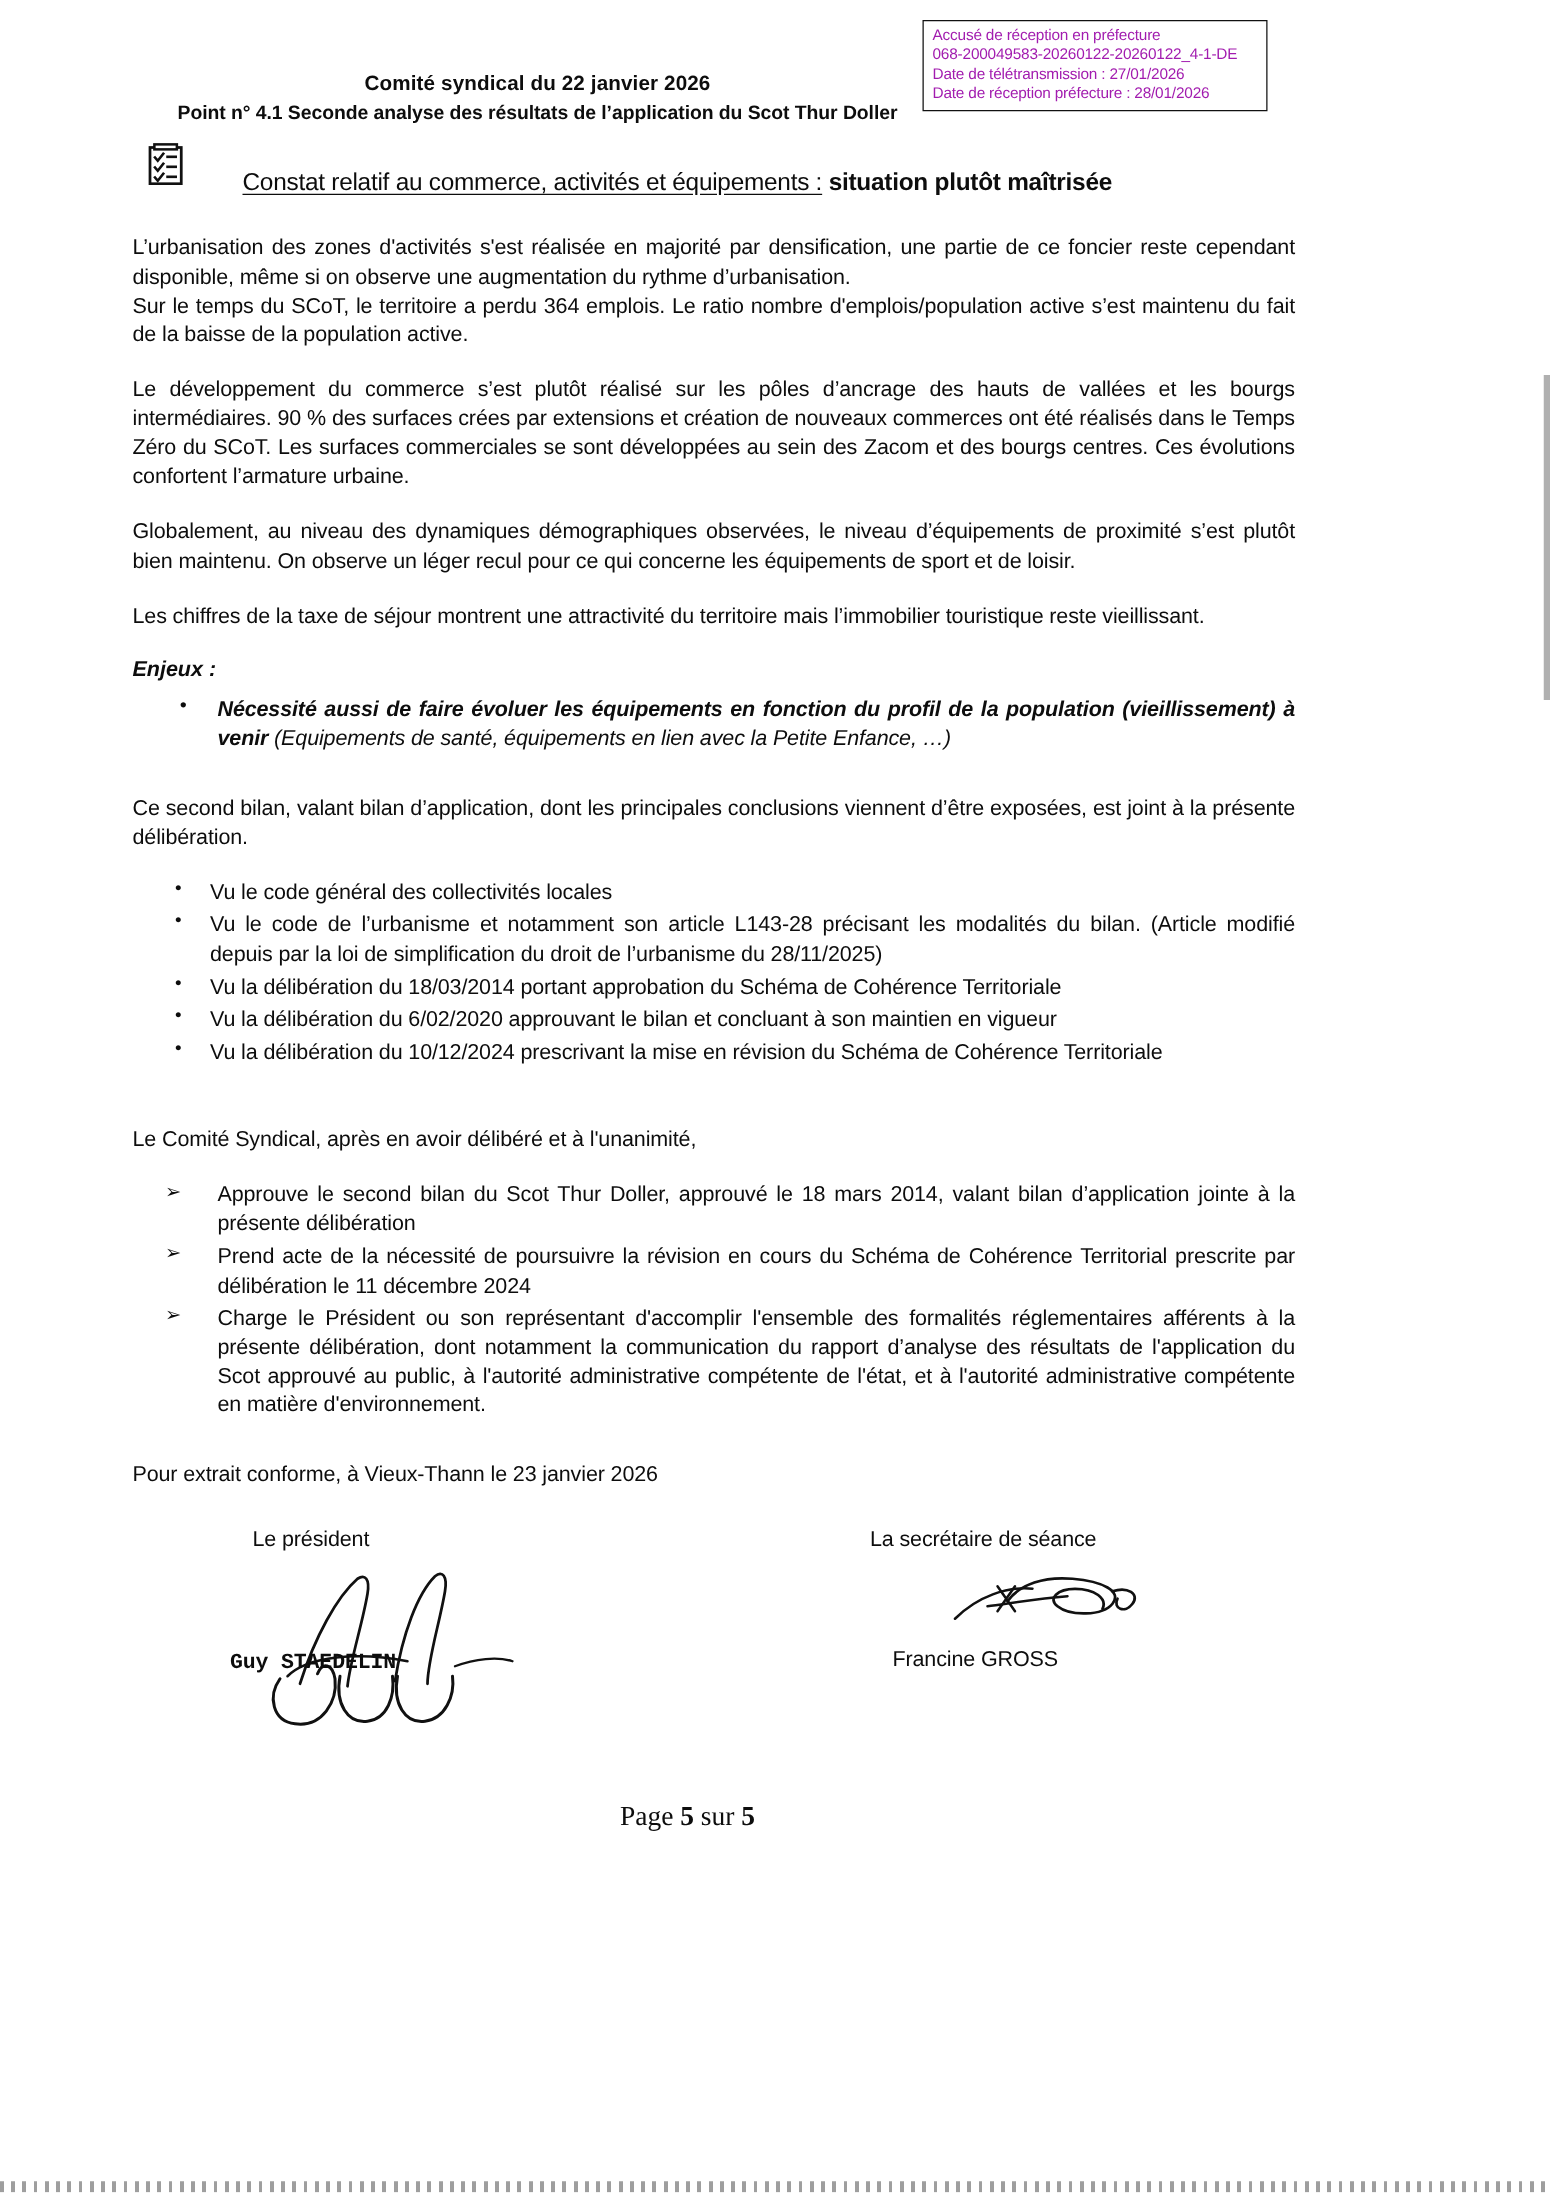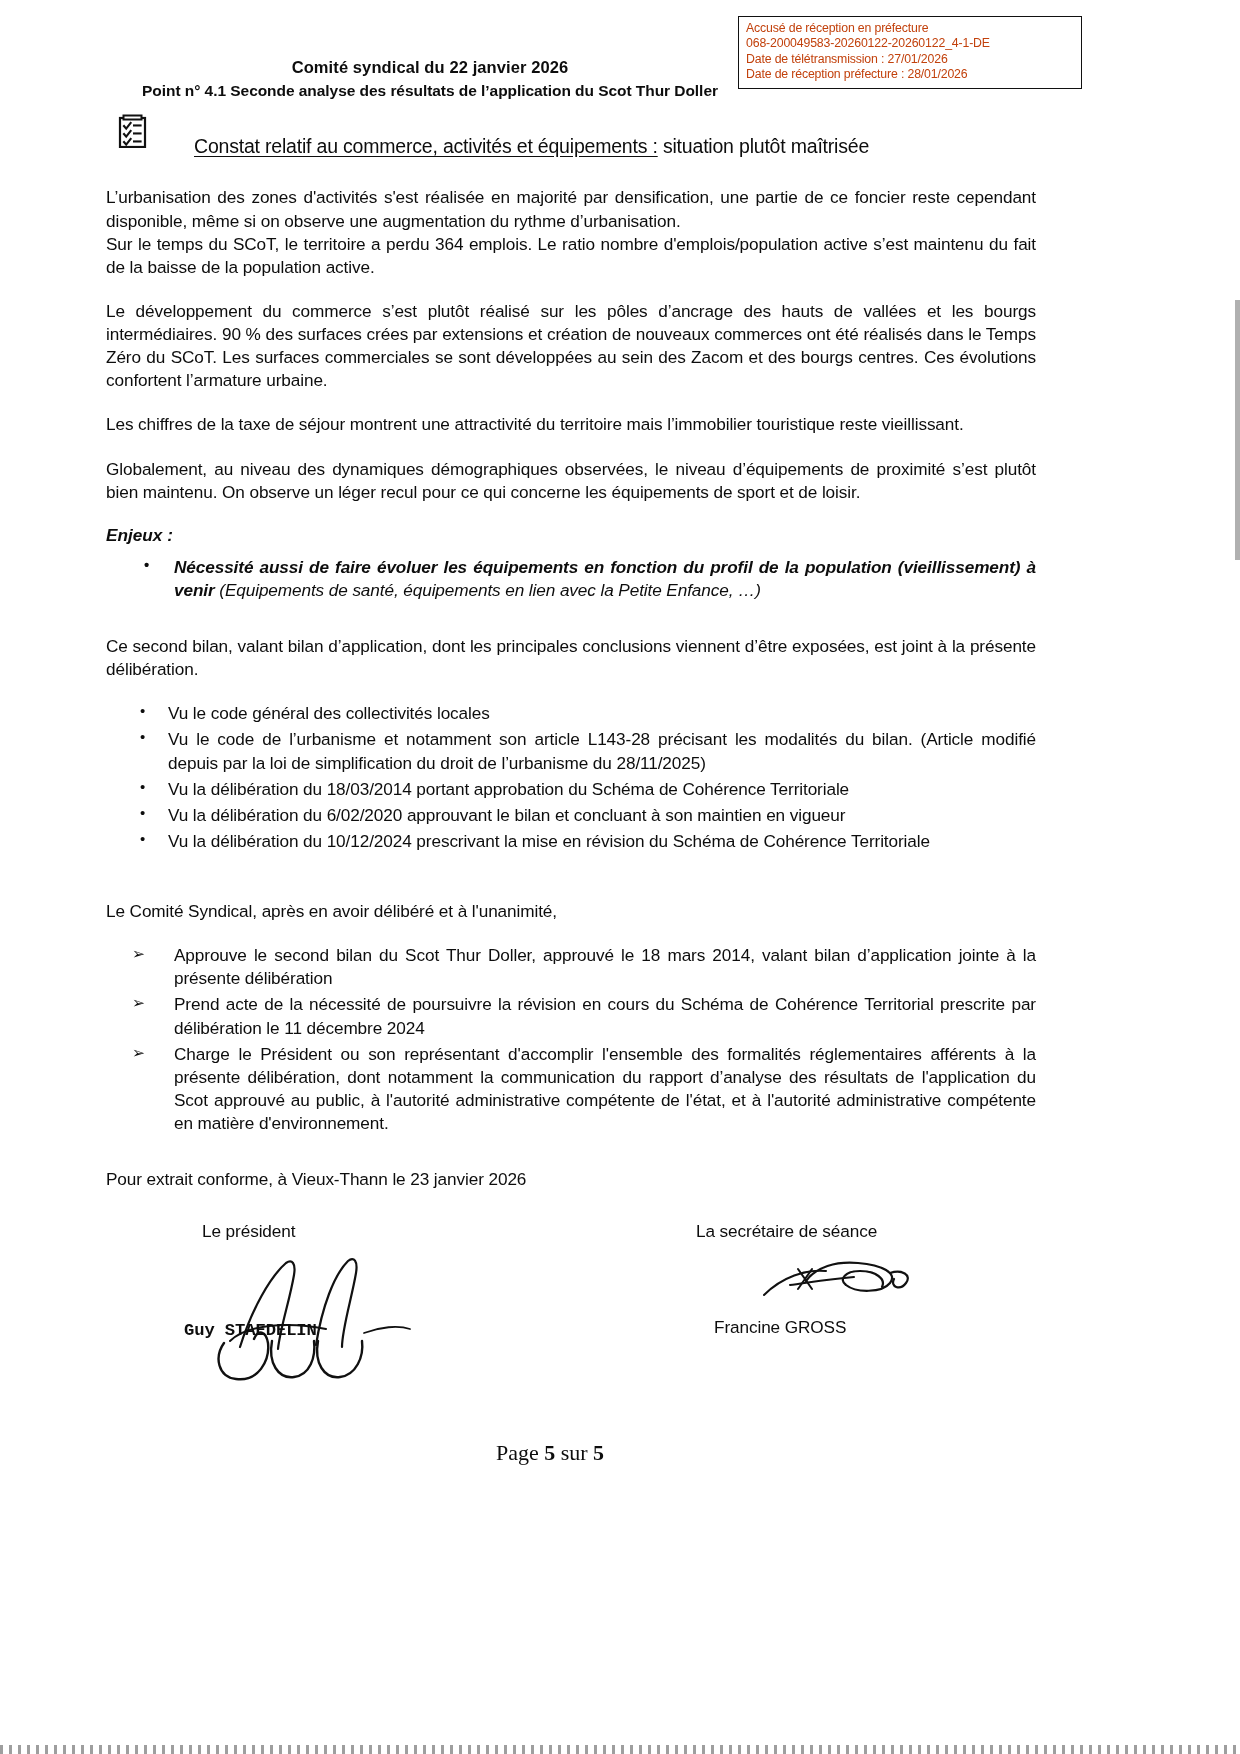--- a/index.html
+++ b/index.html
@@ -40,29 +40,29 @@
     font-weight: 700;
     letter-spacing: -0.05px;
     margin-top: 3px;
   }
 
   
   .ar-stamp {
     position: absolute;
     top: 16px;
     left: 738px;
-    width: 344px;
+    width: 276px;
     border: 1.6px solid #111;
     background: #fff;
     padding: 4px 6px 5px 7px;
     box-sizing: border-box;
     font-size: 12.3px;
     line-height: 1.26;
     letter-spacing: -0.15px;
-    color: #c2410c;
+    color: #a21caf;
   }
   .ar-stamp div { white-space: nowrap; }
 
   
   .content {
     position: absolute;
     top: 112px;
     left: 106px;
     width: 930px;
   }
@@ -88,21 +88,21 @@
     padding-top: 22px;
     white-space: nowrap;
   }
   .section-title .part-underline {
     text-decoration: underline;
     text-underline-offset: 3px;
     font-weight: 400;
     letter-spacing: -0.2px;
   }
   .section-title .part-bold {
-    font-weight: 400;
+    font-weight: 700;
     letter-spacing: -0.2px;
     text-align: right;
   }
 
   p.body {
     font-size: 17.2px;
     line-height: 1.345;
     margin: 0 0 21px 0;
     text-align: justify;
     letter-spacing: -0.1px;
@@ -294,22 +294,22 @@
         <rect x="15" y="26.4" width="8.6" height="2.1" fill="#111"></rect>
       </svg>
       <div class="section-title">
         <span class="part-underline">Constat relatif au commerce, activités et équipements :</span><span class="part-bold"> situation plutôt maîtrisée</span>
       </div>
     </div>
 
     <p class="body tight">L’urbanisation des zones d'activités s'est réalisée en majorité par densification, une partie de ce foncier reste cependant disponible, même si on observe une augmentation du rythme d’urbanisation.</p>
     <p class="body">Sur le temps du SCoT, le territoire a perdu 364 emplois. Le ratio nombre d'emplois/population active s’est maintenu du fait de la baisse de la population active.</p>
     <p class="body">Le développement du commerce s’est plutôt réalisé sur les pôles d’ancrage des hauts de vallées et les bourgs intermédiaires. 90 % des surfaces crées par extensions et création de nouveaux commerces ont été réalisés dans le Temps Zéro du SCoT. Les surfaces commerciales se sont développées au sein des Zacom et des bourgs centres. Ces évolutions confortent l’armature urbaine.</p>
+    <p class="body">Globalement, au niveau des dynamiques démographiques observées, le niveau d’équipements de proximité s’est plutôt bien maintenu. On observe un léger recul pour ce qui concerne les équipements de sport et de loisir.</p>
     <p class="body">Les chiffres de la taxe de séjour montrent une attractivité du territoire mais l’immobilier touristique reste vieillissant.</p>
-    <p class="body">Globalement, au niveau des dynamiques démographiques observées, le niveau d’équipements de proximité s’est plutôt bien maintenu. On observe un léger recul pour ce qui concerne les équipements de sport et de loisir.</p>
 
     <div class="enjeux-label">Enjeux :</div>
     <ul class="lst lst-enjeux">
       <li><span class="reg">Nécessité aussi de faire évoluer les équipements en fonction du profil de la population (vieillissement) à venir </span><span class="plain">(Equipements de santé, équipements en lien avec la Petite Enfance, …)</span></li>
     </ul>
 
     <div class="para-gap"></div>
     <p class="body">Ce second bilan, valant bilan d’application, dont les principales conclusions viennent d’être exposées, est joint à la présente délibération.</p>
 
     <ul class="lst lst-vu">

